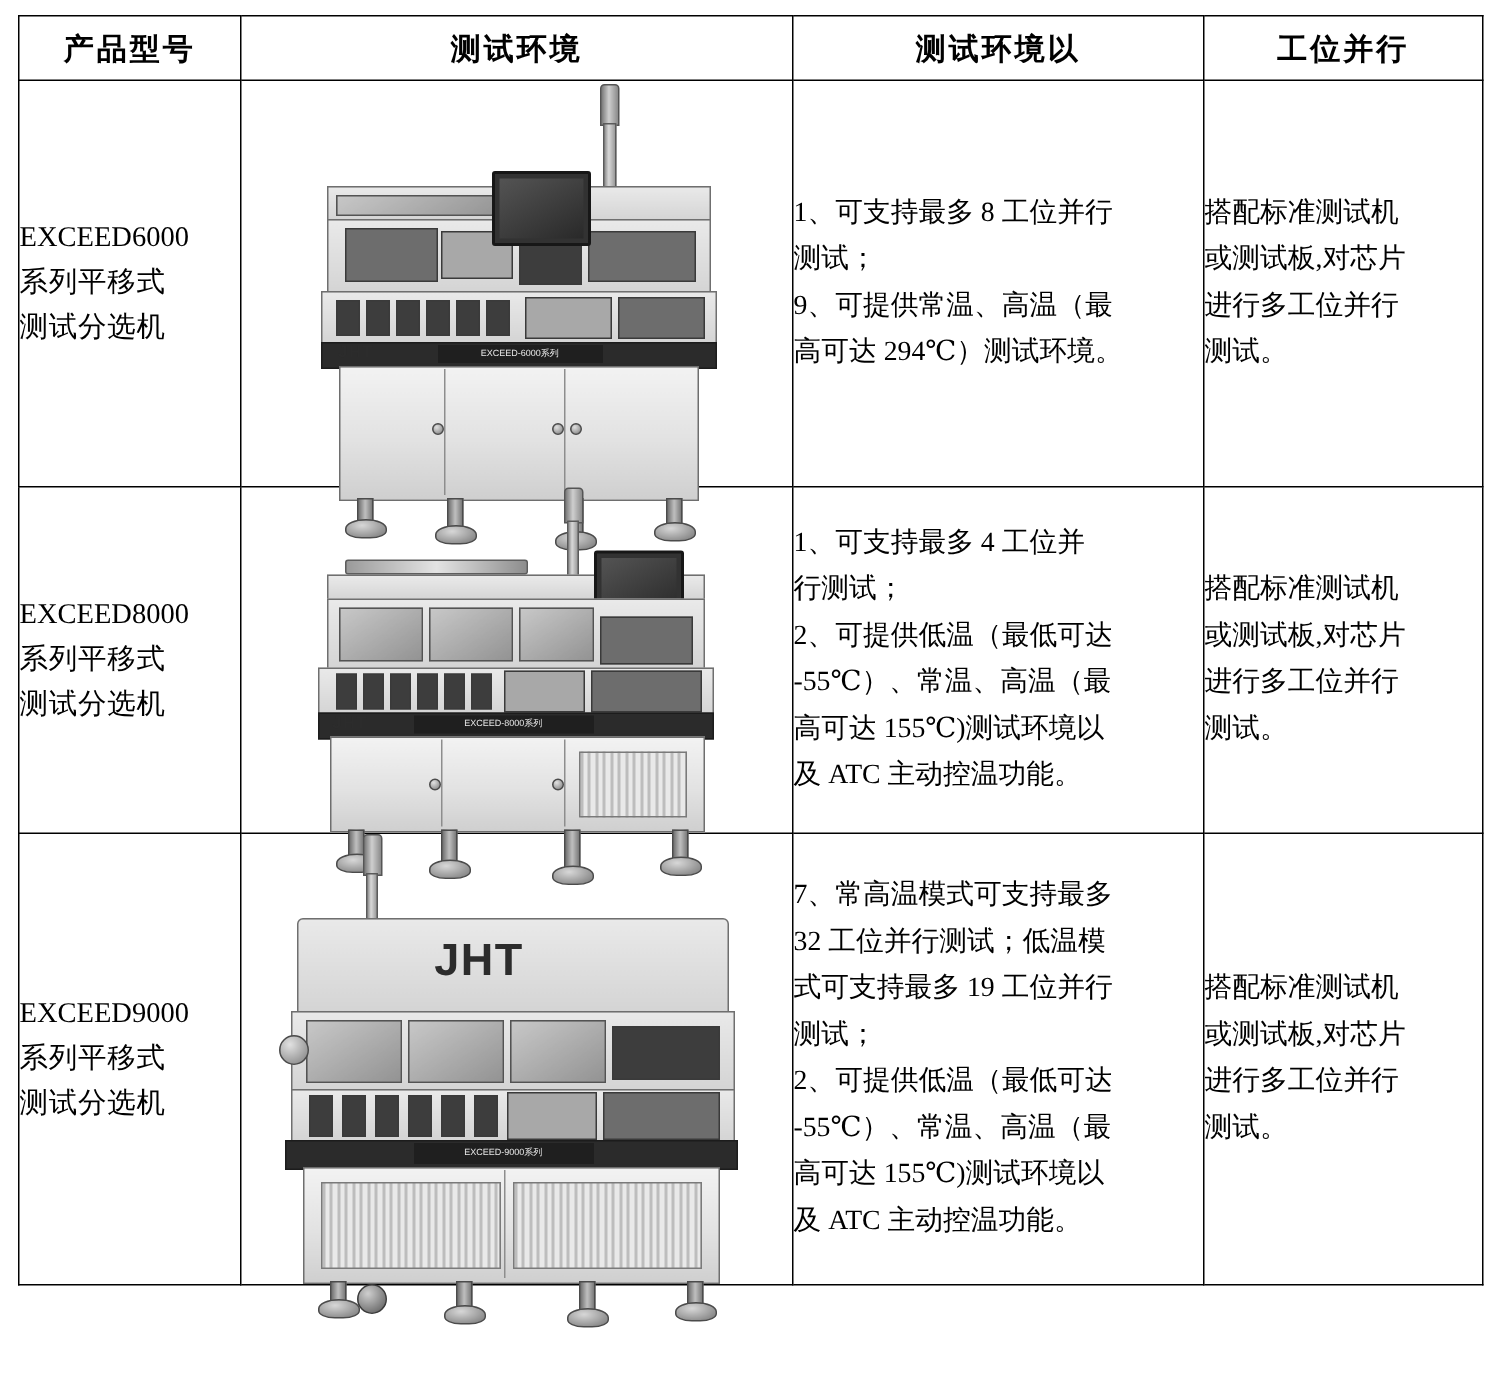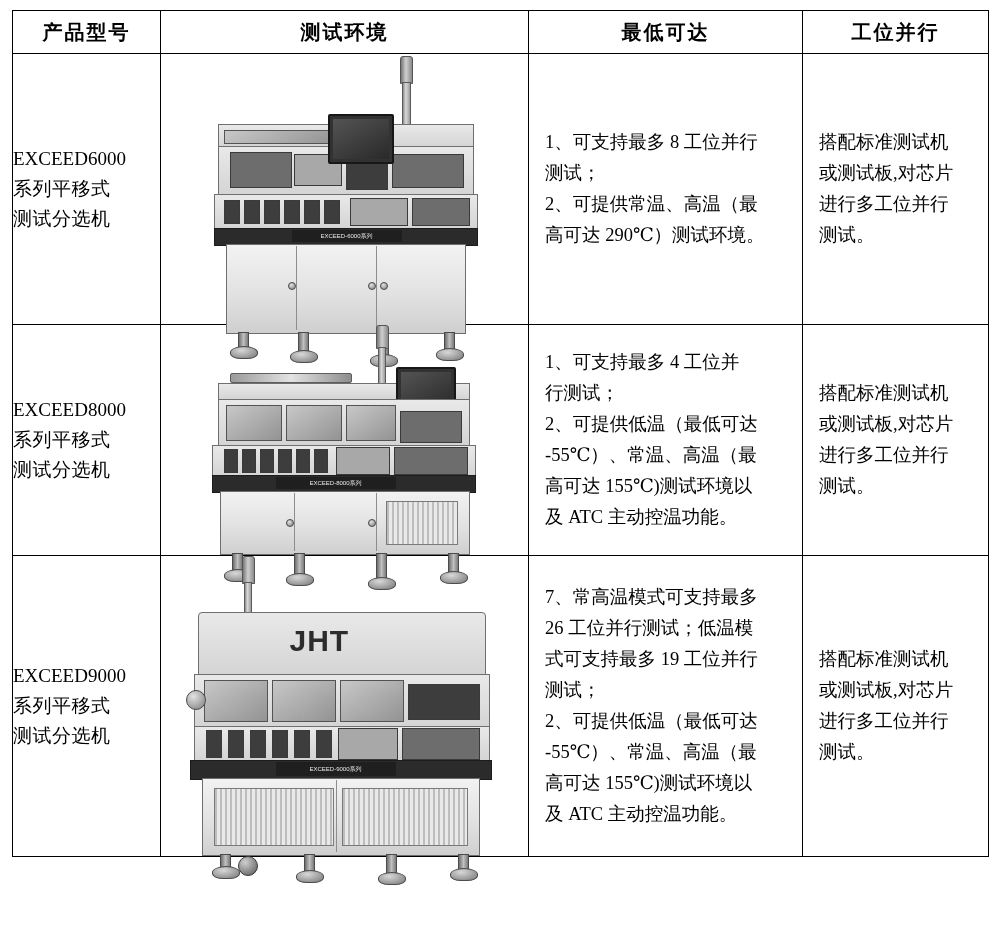--- a/index.html
+++ b/index.html
@@ -57,21 +57,21 @@
   td.figure {
     text-align: center;
     padding: 6px 2px;
   }
   td.feature, td.app {
     text-align: left;
     font-size: 18.5px;
     line-height: 31px;
     padding: 6px 9px 6px 11px;
   }
-  td.feature p, td.app p { margin: 16px; }
+  td.feature p, td.app p { margin: 0; }
   td.feature .ln, td.app .ln { display: block; }
 
   
   .machine {
     position: relative;
     margin: 0 auto;
     filter: grayscale(100%);
   }
   .m6000 { width: 290px; height: 270px; }
   .m8000 { width: 310px; height: 230px; }
@@ -196,21 +196,21 @@
     <colgroup>
       <col class="c1">
         <col class="c2">
         <col class="c3">
         <col class="c4">
     </colgroup>
     <thead>
       <tr>
         <th>产品型号</th>
         <th>测试环境</th>
-        <th>最低可达</th>
+        <th>测试环境以</th>
         <th>工位并行</th>
       </tr>
     </thead>
     <tbody>
 
       <tr>
         <td class="model">
           <span class="mline en">EXCEED6000</span>
           <span class="mline">系列平移式</span>
           <span class="mline">测试分选机</span>
@@ -261,22 +261,22 @@
             <div class="foot" style="left:30px; top:292px;"></div>
             <div class="foot" style="left:90px; top:296px;"></div>
             <div class="foot" style="left:170px; top:300px;"></div>
             <div class="foot" style="left:236px; top:294px;"></div>
           </div>
         </td>
         <td class="feature">
           <p>
             <span class="ln">1、可支持最多 8 工位并行</span>
             <span class="ln">测试；</span>
-            <span class="ln">2、可提供常温、高温（最</span>
-            <span class="ln">高可达 290℃）测试环境。</span>
+            <span class="ln">9、可提供常温、高温（最</span>
+            <span class="ln">高可达 294℃）测试环境。</span>
           </p>
         </td>
         <td class="app">
           <p>
             <span class="ln">搭配标准测试机</span>
             <span class="ln">或测试板,对芯片</span>
             <span class="ln">进行多工位并行</span>
             <span class="ln">测试。</span>
           </p>
         </td>
@@ -405,21 +405,21 @@
             <div class="wheel" style="left:58px; top:300px;"></div>
             <div class="foot" style="left:32px; top:310px;"></div>
             <div class="foot" style="left:116px; top:314px;"></div>
             <div class="foot" style="left:198px; top:316px;"></div>
             <div class="foot" style="left:270px; top:312px;"></div>
           </div>
         </td>
         <td class="feature">
           <p>
             <span class="ln">7、常高温模式可支持最多</span>
-            <span class="ln">26 工位并行测试；低温模</span>
+            <span class="ln">32 工位并行测试；低温模</span>
             <span class="ln">式可支持最多 19 工位并行</span>
             <span class="ln">测试；</span>
             <span class="ln">2、可提供低温（最低可达</span>
             <span class="ln">-55℃）、常温、高温（最</span>
             <span class="ln">高可达 155℃)测试环境以</span>
             <span class="ln">及 ATC 主动控温功能。</span>
           </p>
         </td>
         <td class="app">
           <p>

